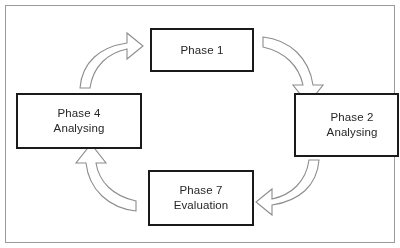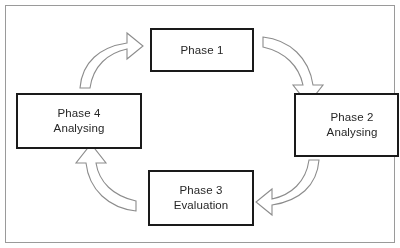--- a/index.html
+++ b/index.html
@@ -110,21 +110,21 @@
   <div class="phase-box" id="box-phase-1">
     <span class="ln">Phase 1</span>
   </div>
 
   <div class="phase-box" id="box-phase-2">
     <span class="ln">Phase 2</span>
     <span class="ln">Analysing</span>
   </div>
 
   <div class="phase-box" id="box-phase-3">
-    <span class="ln">Phase 3</span>
+    <span class="ln">Phase 7</span>
     <span class="ln">Evaluation</span>
   </div>
 
   <div class="phase-box" id="box-phase-4">
     <span class="ln">Phase 4</span>
     <span class="ln">Analysing</span>
   </div>
 
 </div>
 

